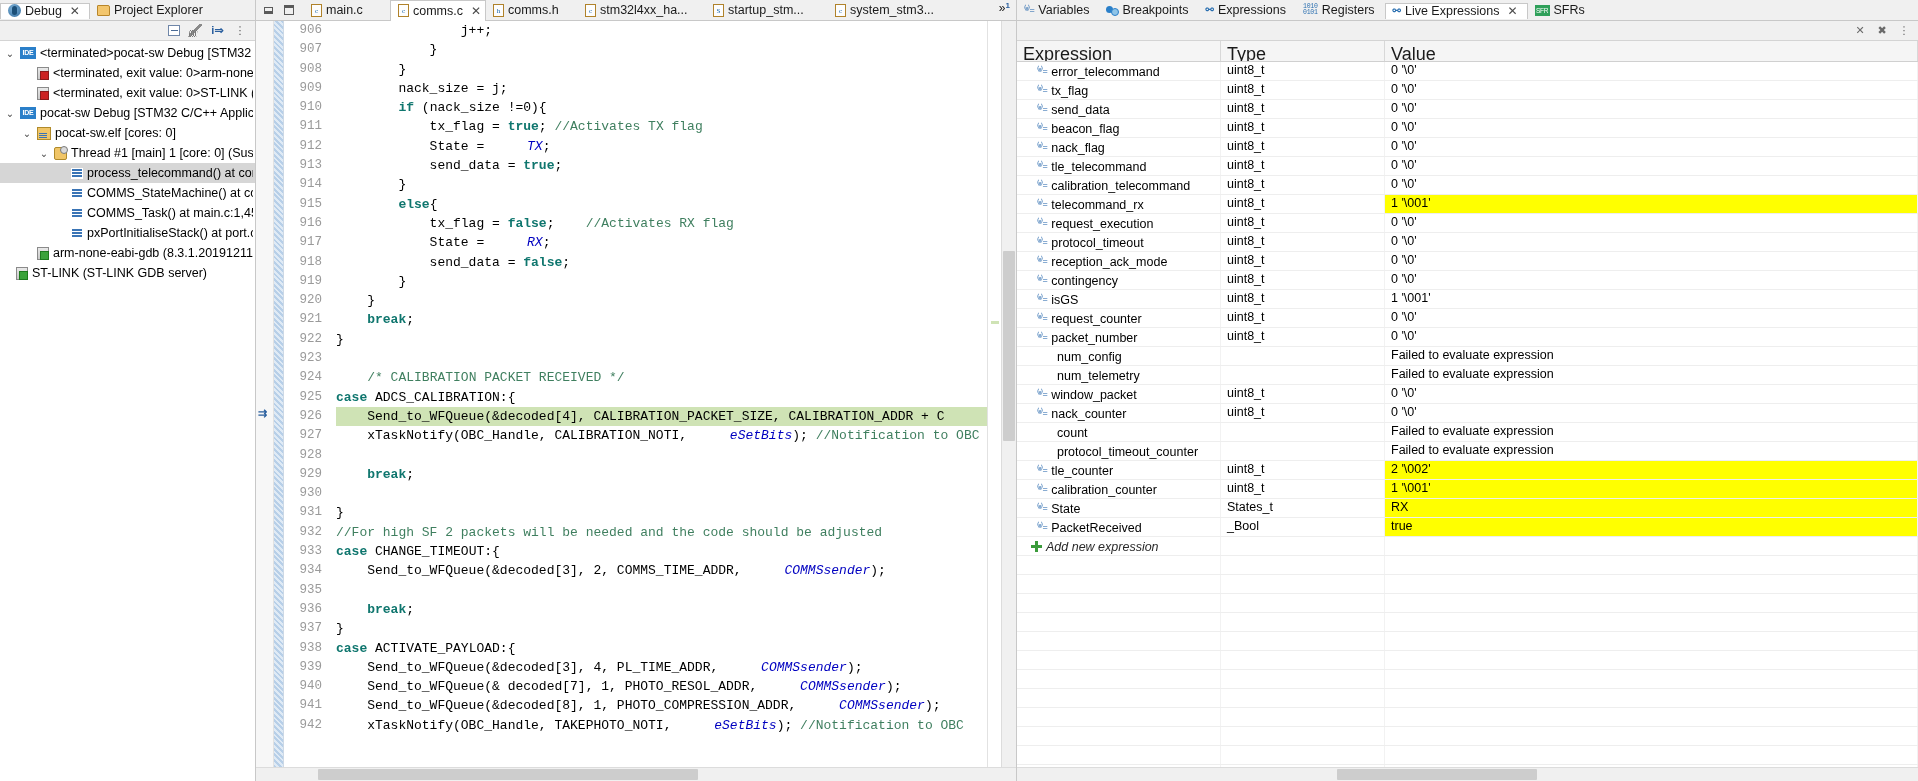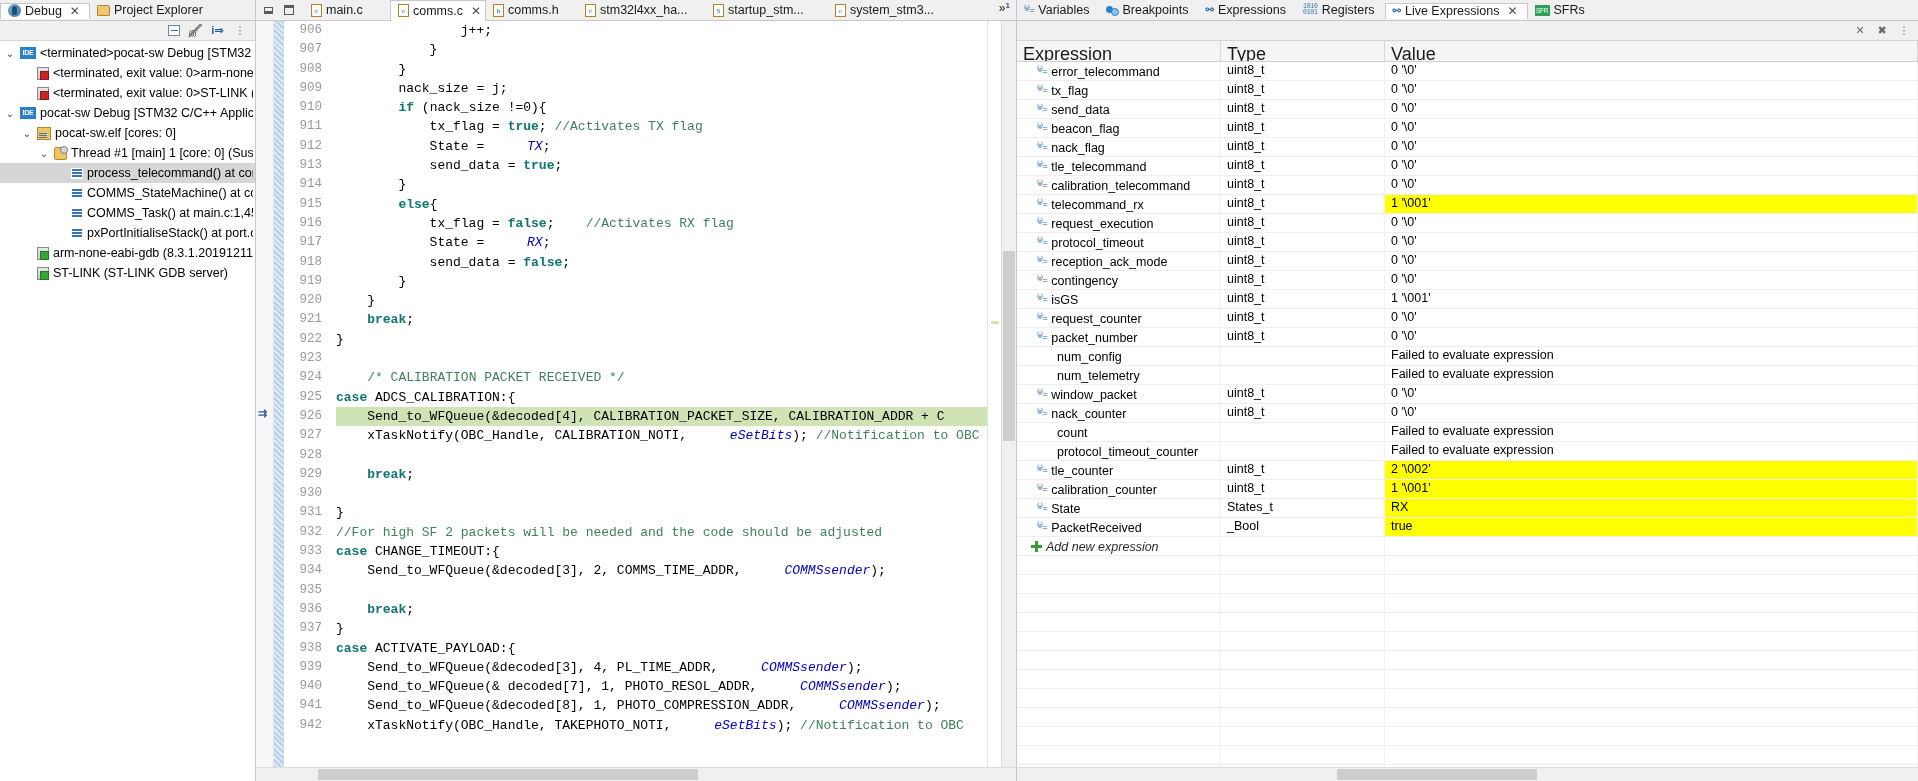--- a/index.html
+++ b/index.html
@@ -353,21 +353,21 @@
         <div class="dnode" style="padding-left: 55px;">
           <span class="twisty"></span>
           <span class="ic ic-stack"></span>
           <span class="lbl">pxPortInitialiseStack() at port.c:</span>
         </div>
         <div class="dnode" style="padding-left: 21px;">
           <span class="twisty"></span>
           <span class="ic ic-gdb"></span>
           <span class="lbl">arm-none-eabi-gdb (8.3.1.20191211)</span>
         </div>
-        <div class="dnode" style="padding-left: 21px;">
+        <div class="dnode" style="">
           <span class="twisty"></span>
           <span class="ic ic-gdb"></span>
           <span class="lbl">ST-LINK (ST-LINK GDB server)</span>
         </div>
       </div>
   </div>
 
   <div class="center">
     <div class="tabbar center-tabbar">
       <div class="win-btns">

